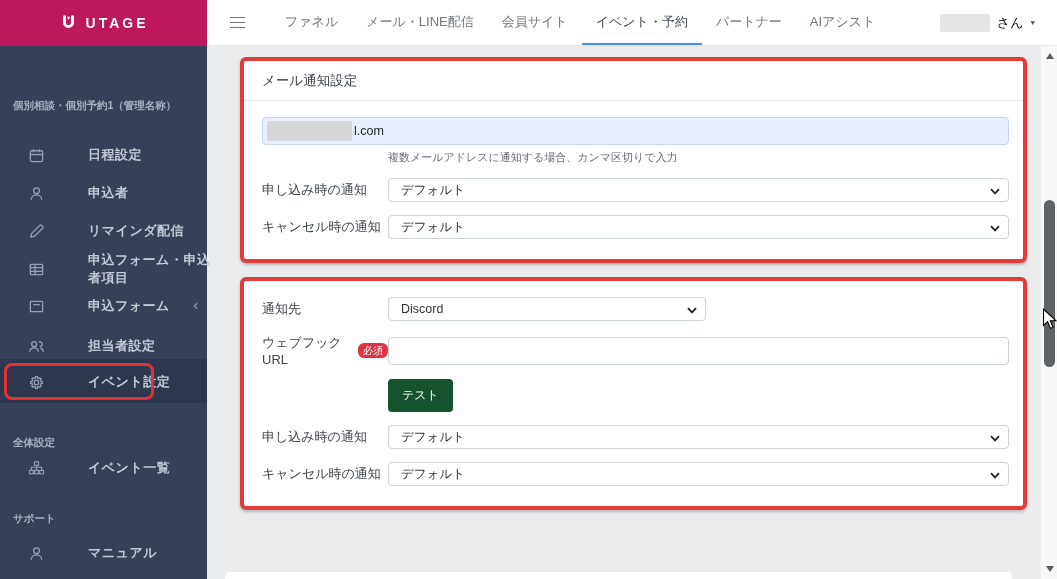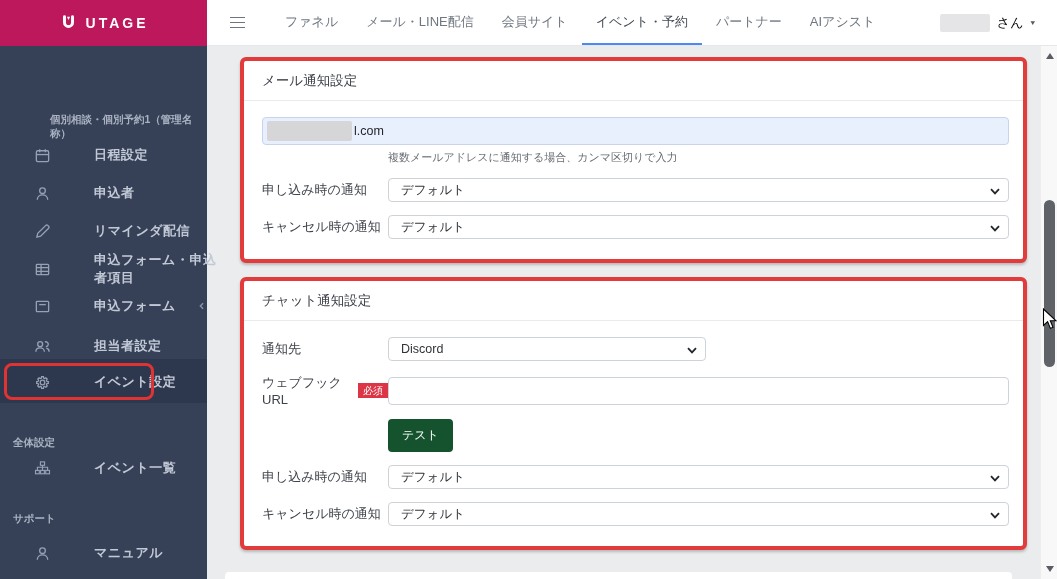--- a/index.html
+++ b/index.html
@@ -19,21 +19,21 @@
               border-bottom:2px solid transparent; cursor:pointer; }
   .nav-item.active { color:#454c55; border-bottom-color:#4a8af4; }
   .user-area { margin-left:auto; display:flex; align-items:center; gap:7px; padding-right:22px; cursor:pointer; }
   .redact-name { width:50px; height:18px; background:#e5e5e8; border-radius:2px; }
   .user-suffix { font-size:13px; color:#000000; }
   .caret-down { font-size:9px; color:#555a60; transform:scaleY(.8); }
 
   
   .sidebar { position:absolute; left:0; top:46px; width:207px; height:533px; background:#364157; z-index:5; }
   .side-section-title { position:absolute; left:13px; font-size:10.5px; font-weight:bold; color:#a9b2c2; }
-  .side-item { position:absolute; left:14px; width:207px; height:26px; display:flex; align-items:center; cursor:pointer;padding-left:32px; }
+  .side-item { position:absolute; left:8px; width:207px; height:26px; display:flex; align-items:center; cursor:pointer;padding-left:32px; }
   .side-item .s-icon { position:absolute; left:20px; width:17px; height:17px; color:#96a1b5; display:flex; }
   .side-item .s-label { margin-left:48px; font-size:13px; font-weight:600; color:#c2c9d6; letter-spacing:.5px; }
   .side-item .sub-chevron { position:absolute; left:183px; width:10px; height:10px; color:#8d97ab; display:flex; }
   .active-row { position:absolute; left:0; top:313px; width:207px; height:44px; background:#2d374d; }
   .annotation-box { position:absolute; left:4px; top:317px; width:150px; height:37px;
                     border:3px solid #e03434; border-radius:8px; pointer-events:none; z-index:6; }
 
   
   .main { position:absolute; left:207px; top:46px; width:833px; height:533px; background:#ebecee; overflow:hidden; }
   .card-wrap { position:relative; margin-left:33px; width:787px; border:4px solid #e23b3b; border-radius:6px;
@@ -49,21 +49,21 @@
                 align-items:center; padding:0 26px 0 12px; font-size:12.5px; color:#2f3338; cursor:pointer; }
   .select-box .sel-chevron { position:absolute; right:9px; top:10px; width:10px; height:7px; display:flex; color:#23272b; }
   .select-box.narrow-wrap { width:318px; }
   .control.narrow { flex:0 0 318px; }
   .input-box { height:28px; border:1px solid #ced3d9; border-radius:4px; background:#fff; width:100%; }
   .email-box { height:28px; border:1px solid #c8d4ea; border-radius:4px; background:#e8f0fe; display:flex;
                align-items:center; padding:0 10px 0 4px; gap:2px; }
   .redact-email { width:85px; height:20px; background:#d6d6d9; border-radius:2px; }
   .email-visible { font-size:12.5px; color:#24262a; }
   .helper-row { margin:5px 0 0 126px; font-size:11px; color:#686d73; }
-  .badge-required { background:#dc3545; color:#fff; font-size:10px; padding:2.5px 5px; border-radius:0;
+  .badge-required { background:#dc3545; color:#fff; font-size:10px; padding:2.5px 5px; border-radius:6px;
                     line-height:1; flex-shrink:0; }
   .btn-row { margin:12px 0 0 126px; }
   .btn-test { display:inline-block; background:#14532d; color:#fff; font-size:12px; border:none;
               border-radius:4px; padding:8px 14px; cursor:pointer; font-family:inherit; }
   .next-card { position:absolute; left:18px; top:526px; width:787px; height:30px; background:#fff;
                border-radius:4px 4px 0 0; }
 
   
   .vscroll { position:absolute; right:0; top:46px; width:17px; height:533px; background:#f8f8f9;
              border-left:1px solid #ededef; z-index:20; }
@@ -107,21 +107,21 @@
   <div class="user-area">
     <span class="redact-name"></span>
     <span class="user-suffix">さん</span>
     <span class="caret-down">▾</span>
   </div>
 </header>
 
 <aside class="sidebar">
   <div class="active-row"></div>
 
-  <div class="side-section-title" style="top:67px;margin-left:37px;">個別相談・個別予約1（管理名称）</div>
+  <div class="side-section-title" style="top:53px;">個別相談・個別予約1（管理名称）</div>
 
   <div class="side-item" style="top:96px;">
     <span class="s-icon">
       <svg width="17" height="17" viewBox="0 0 18 18" fill="none" stroke="currentColor" stroke-width="1.4">
         <rect x="2.5" y="4" width="13" height="11.5" rx="1.5"></rect>
           <line x1="2.5" y1="8" x2="15.5" y2="8"></line>
         <line x1="6" y1="2.3" x2="6" y2="5.5"></line>
           <line x1="12" y1="2.3" x2="12" y2="5.5"></line>
         </svg>
     </span>
@@ -265,21 +265,20 @@
                   <polyline points="1,1.2 5,5.4 9,1.2"></polyline>
                 </svg>
             </span>
           </div>
         </div>
       </div>
     </div>
   </section>
 
   <section class="card-wrap chat">
-    <div class="card-title">チャット通知設定</div>
     <div class="card-body">
       <div class="frow">
         <div class="flabel">通知先</div>
         <div class="control narrow">
           <div class="select-box narrow-wrap">
             <span>Discord</span>
             <span class="sel-chevron">
               <svg width="10" height="7" viewBox="0 0 10 7" fill="none" stroke="currentColor" stroke-width="1.8">
                   <polyline points="1,1.2 5,5.4 9,1.2"></polyline>
                 </svg>

